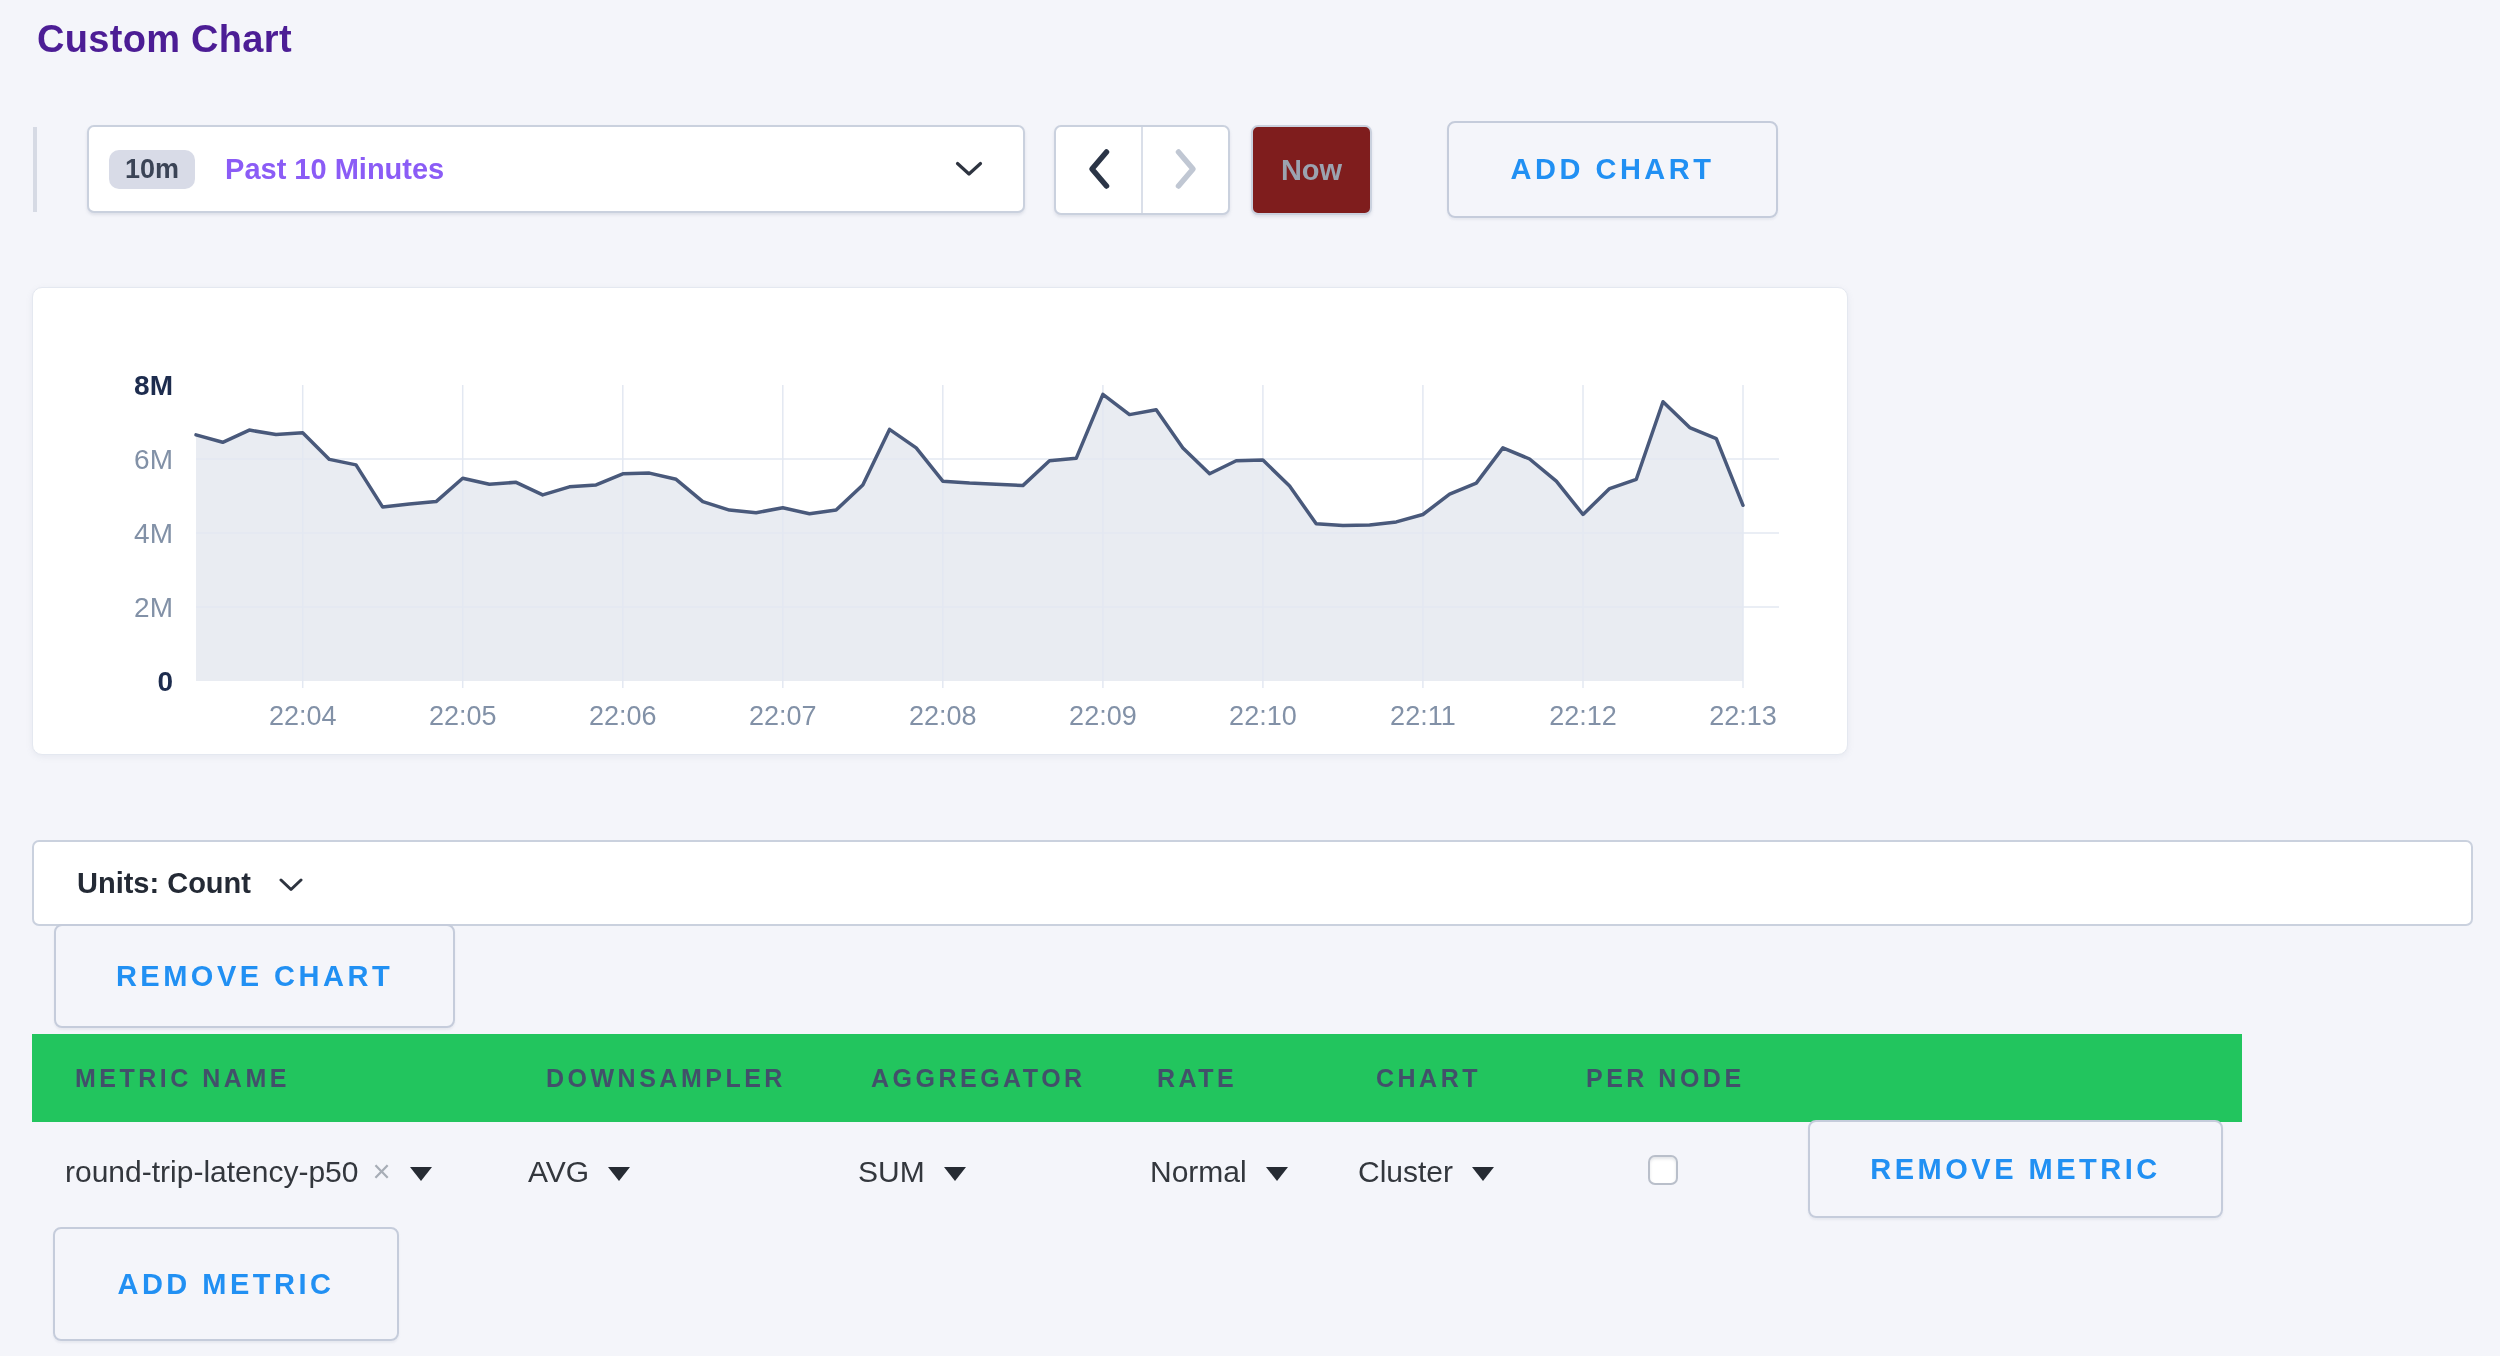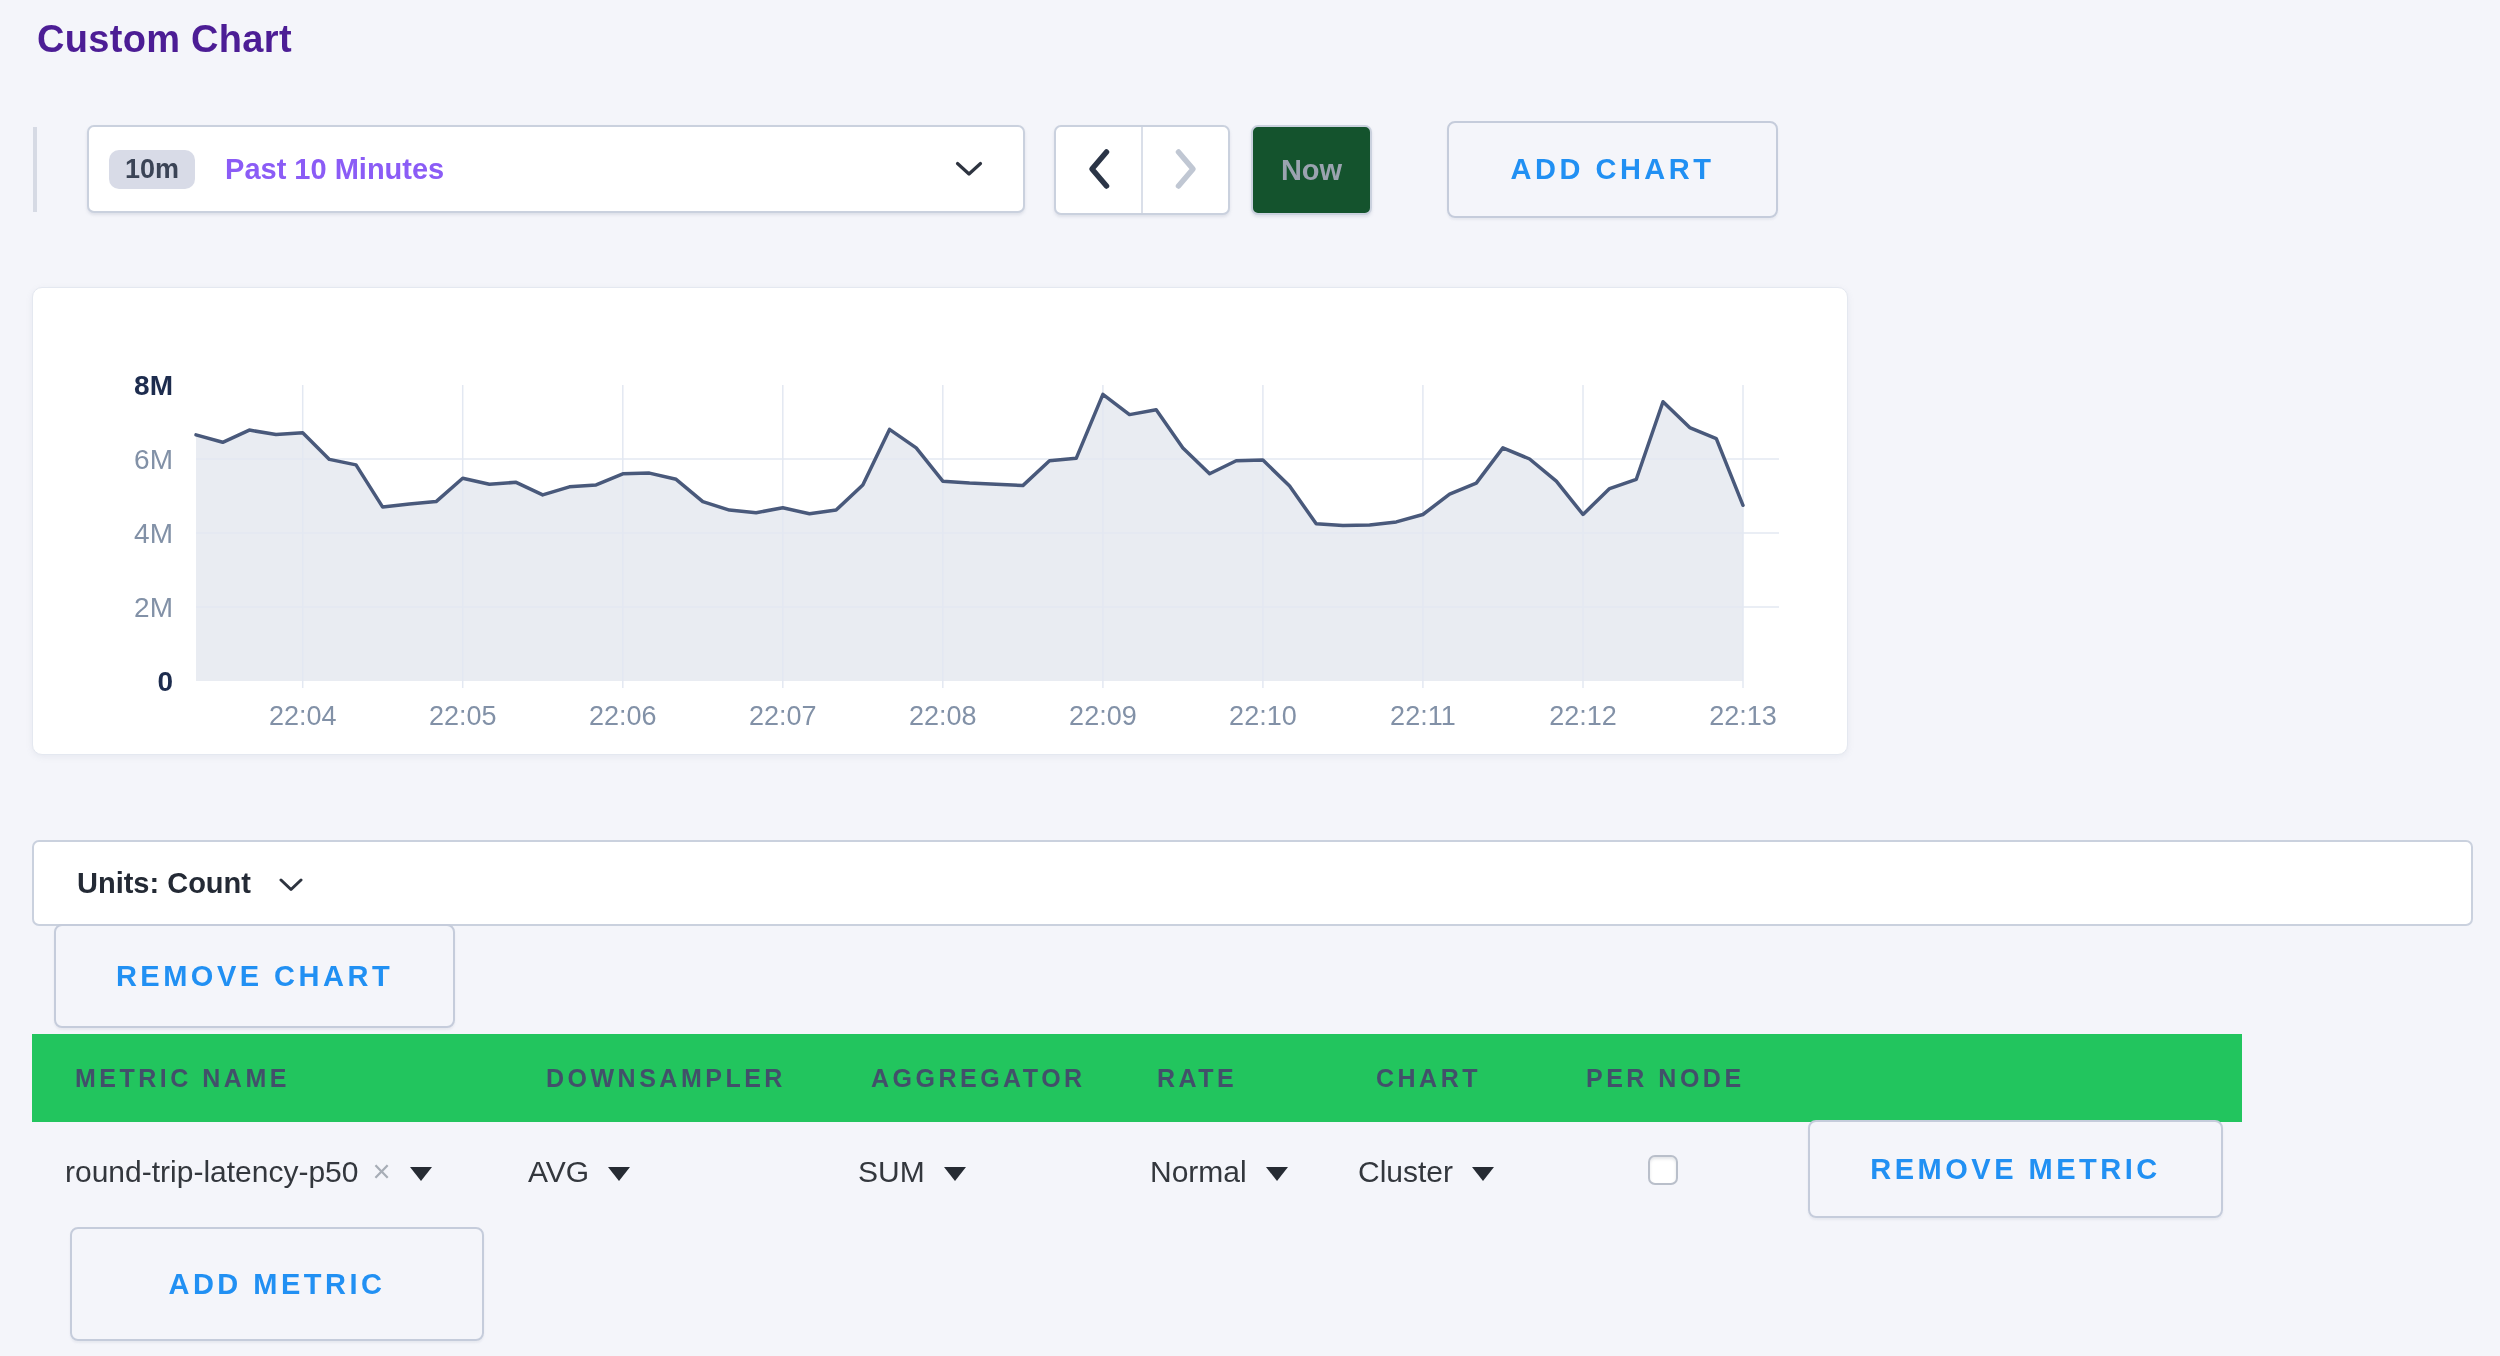--- a/index.html
+++ b/index.html
@@ -16,21 +16,21 @@
     box-shadow: 0 2px 3px rgba(155,163,182,0.25); cursor: pointer; }
   .time-badge { background: #d8dbe7; color: #3b4456; font-size: 27px; font-weight: 700; padding: 4px 16px; border-radius: 10px; }
   .time-label { margin-left: 30px; font-size: 29px; font-weight: 700; color: #8b5cf6; }
   .dd-chevron { margin-left: auto; display: flex; align-items: center; }
 
   .btn-group { position: absolute; left: 1054px; top: 125px; width: 176px; height: 90px; background: #fff;
     border: 2px solid #cad1de; border-radius: 7px; display: flex; box-shadow: 0 2px 3px rgba(155,163,182,0.25); }
   .btn-group button { flex: 1; background: none; border: none; display: flex; align-items: center; justify-content: center; cursor: pointer; }
   .btn-group button:first-child { border-right: 2px solid #dadfe9; }
 
-  .now-btn { position: absolute; left: 1251px; top: 125px; width: 121px; height: 90px; background: #14532d;
+  .now-btn { position: absolute; left: 1251px; top: 125px; width: 121px; height: 90px; background: #7f1d1d;
     border: 2px solid #cad1de; border-radius: 7px; color: #9ba3b0; font-weight: 700; font-size: 29px;
     font-family: inherit; box-shadow: 0 2px 3px rgba(155,163,182,0.25); cursor: pointer; }
 
   .outline-btn { background: transparent; border: 2px solid #c5ccdb; border-radius: 8px; color: #2190f3;
     font-size: 29px; font-weight: 700; letter-spacing: 3.5px; font-family: inherit; cursor: pointer;
     box-shadow: 0 2px 2px rgba(160,168,188,0.15); }
   .add-chart-btn { position: absolute; left: 1447px; top: 121px; width: 331px; height: 97px; }
 
   .chart-card { position: absolute; left: 32px; top: 287px; width: 1816px; height: 468px; background: #fff;
     border: 1px solid #e4e8f0; border-radius: 10px; box-shadow: 0 2px 6px rgba(140,150,170,0.12); }
@@ -53,21 +53,21 @@
   .sel { position: absolute; top: 0; height: 100px; display: flex; align-items: center; font-size: 30px; color: #33373d; cursor: pointer; white-space: nowrap; }
   .sel-metric { left: 33px; } .sel-downsampler { left: 496px; } .sel-aggregator { left: 826px; } .sel-rate { left: 1118px; } .sel-source { left: 1326px; }
   .caret { width: 0; height: 0; border-left: 11px solid transparent; border-right: 11px solid transparent;
     border-top: 14px solid #262b33; margin-left: 19px; margin-top: 4px; }
   .clear-x { color: #a7adb6; font-size: 31px; margin-left: 14px; }
 
   .checkbox { position: absolute; left: 1616px; top: 33px; width: 30px; height: 30px; background: #fff;
     border: 2px solid #b9bfca; border-radius: 7px; box-shadow: inset 0 2px 3px rgba(60,70,90,0.14); cursor: pointer; }
 
   .remove-metric-btn { position: absolute; left: 1808px; top: 1120px; width: 415px; height: 98px; }
-  .add-metric-btn { position: absolute; left: 70px; top: 1227px; width: 414px; height: 114px; }
+  .add-metric-btn { position: absolute; left: 53px; top: 1227px; width: 346px; height: 114px; }
 </style>
 </head>
 <body>
 
 <div class="page">
 
   <div class="page-title">Custom Chart</div>
 
   <div class="v-divider"></div>
 

